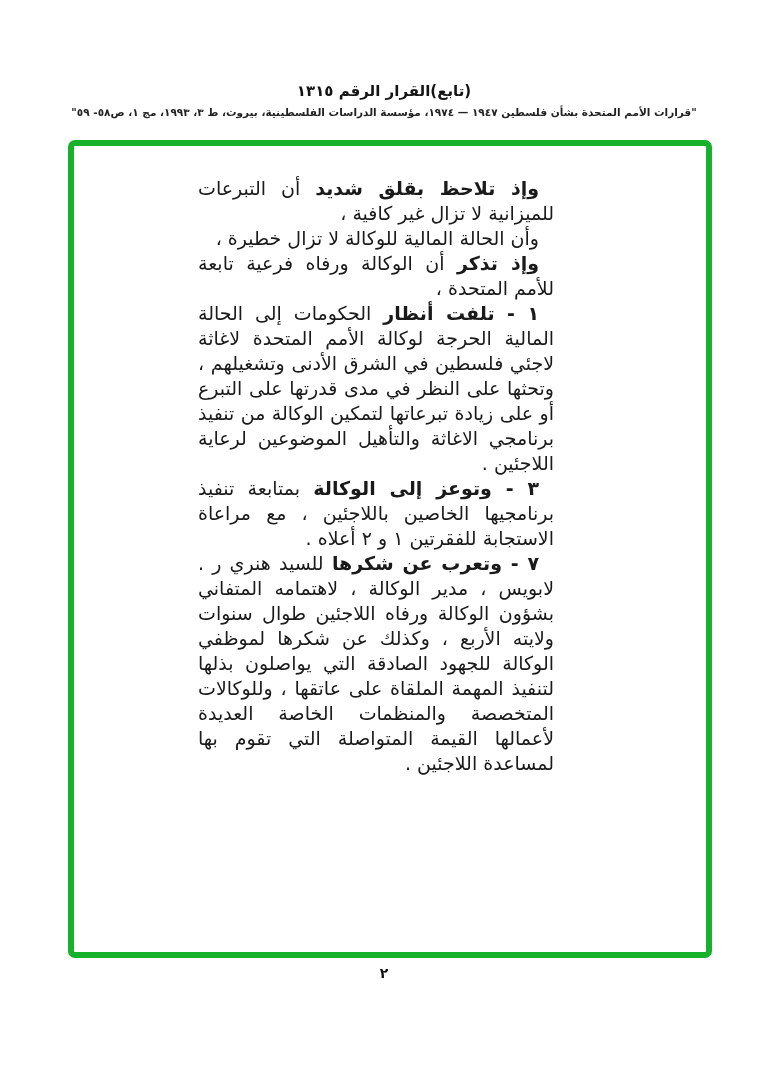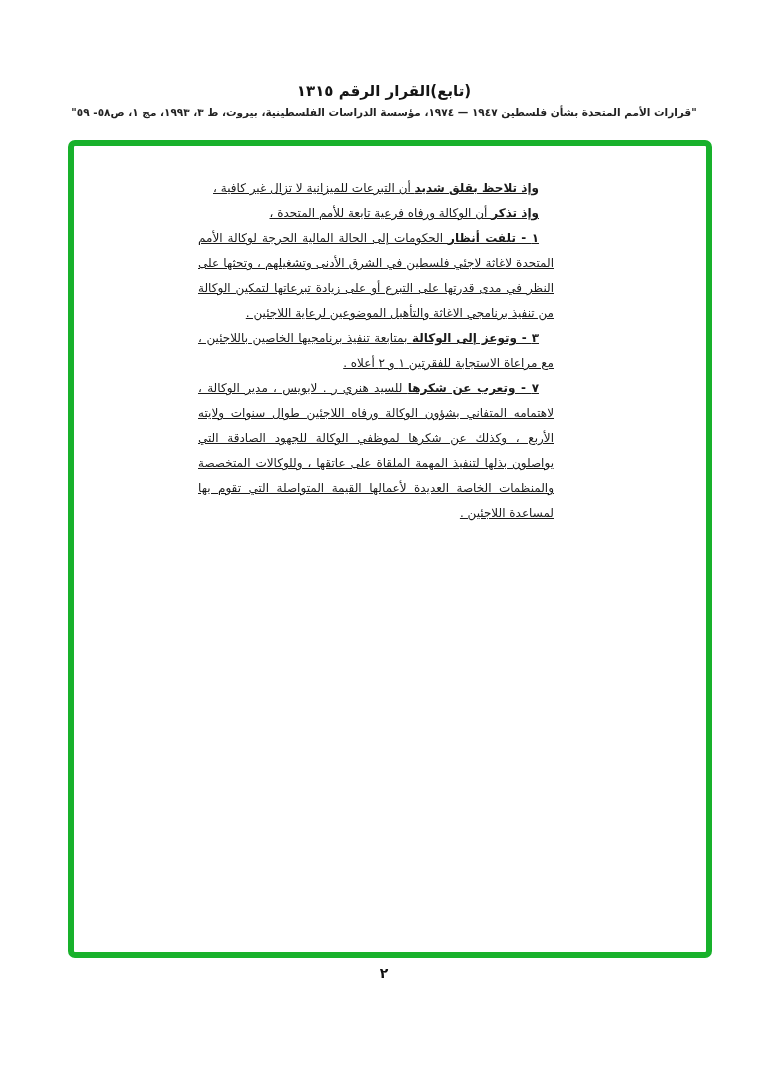--- a/index.html
+++ b/index.html
@@ -48,24 +48,23 @@
     border-radius: 7px;
     background: transparent;
   }
   .text-block {
     position: absolute;
     left: 198px;
     top: 176px;
     width: 356px;
     direction: rtl;
     text-align: justify;
-    font-size: 12px;
+    font-size: 19px;
     line-height: 25px;
     color: #1a1a1a;
-    text-decoration: underline;
   }
   .text-block p {
     margin: 0;
     padding: 0;
     text-indent: 15px;
   }
   .lead {
     font-weight: 700;
   }
   .page-number {
@@ -86,20 +85,21 @@
 
   <div class="doc-header">
     <div class="doc-title">(تابع)القرار الرقم ١٣١٥</div>
     <div class="doc-citation">"قرارات الأمم المتحدة بشأن فلسطين ١٩٤٧ — ١٩٧٤، مؤسسة الدراسات الفلسطينية، بيروت، ط ٣، ١٩٩٣، مج ١، ص٥٨- ٥٩"</div>
   </div>
 
   <div class="green-frame" style="border-color: rgb(24, 177, 43);"></div>
 
   <div class="text-block" style="color: rgb(26, 26, 26);">
     <p><span class="lead">وإذ تلاحظ بقلق شديد</span><span> أن التبرعات للميزانية لا تزال غير كافية ،</span></p>
+    <p><span class="lead"></span><span>وأن الحالة المالية للوكالة لا تزال خطيرة ،</span></p>
     <p><span class="lead">وإذ تذكر</span><span> أن الوكالة ورفاه فرعية تابعة للأمم المتحدة ،</span></p>
     <p><span class="lead">١ - تلفت أنظار</span><span> الحكومات إلى الحالة المالية الحرجة لوكالة الأمم المتحدة لاغاثة لاجئي فلسطين في الشرق الأدنى وتشغيلهم ، وتحثها على النظر في مدى قدرتها على التبرع أو على زيادة تبرعاتها لتمكين الوكالة من تنفيذ برنامجي الاغاثة والتأهيل الموضوعين لرعاية اللاجئين .</span></p>
     <p><span class="lead">٣ - وتوعز إلى الوكالة</span><span> بمتابعة تنفيذ برنامجيها الخاصين باللاجئين ، مع مراعاة الاستجابة للفقرتين ١ و ٢ أعلاه .</span></p>
     <p><span class="lead">٧ - وتعرب عن شكرها</span><span> للسيد هنري ر . لابويس ، مدير الوكالة ، لاهتمامه المتفاني بشؤون الوكالة ورفاه اللاجئين طوال سنوات ولايته الأربع ، وكذلك عن شكرها لموظفي الوكالة للجهود الصادقة التي يواصلون بذلها لتنفيذ المهمة الملقاة على عاتقها ، وللوكالات المتخصصة والمنظمات الخاصة العديدة لأعمالها القيمة المتواصلة التي تقوم بها لمساعدة اللاجئين .</span></p>
   </div>
 
   <div class="page-number">٢</div>
 
 </div>
 

